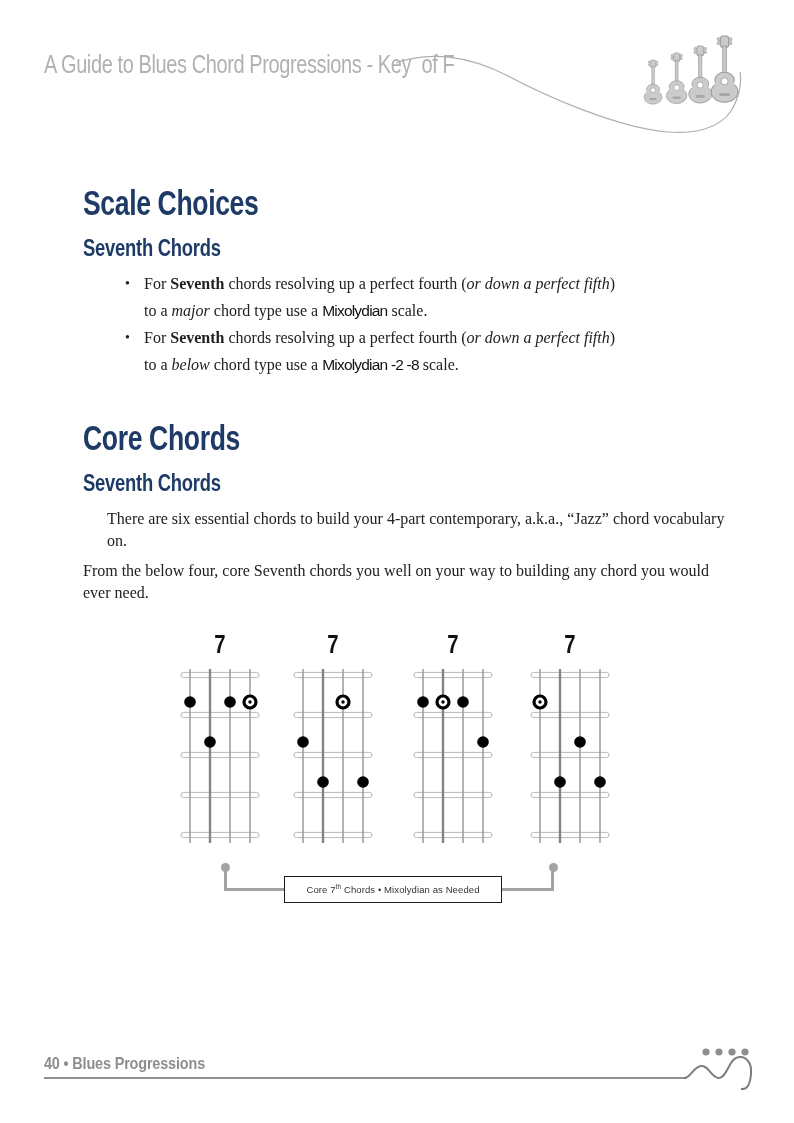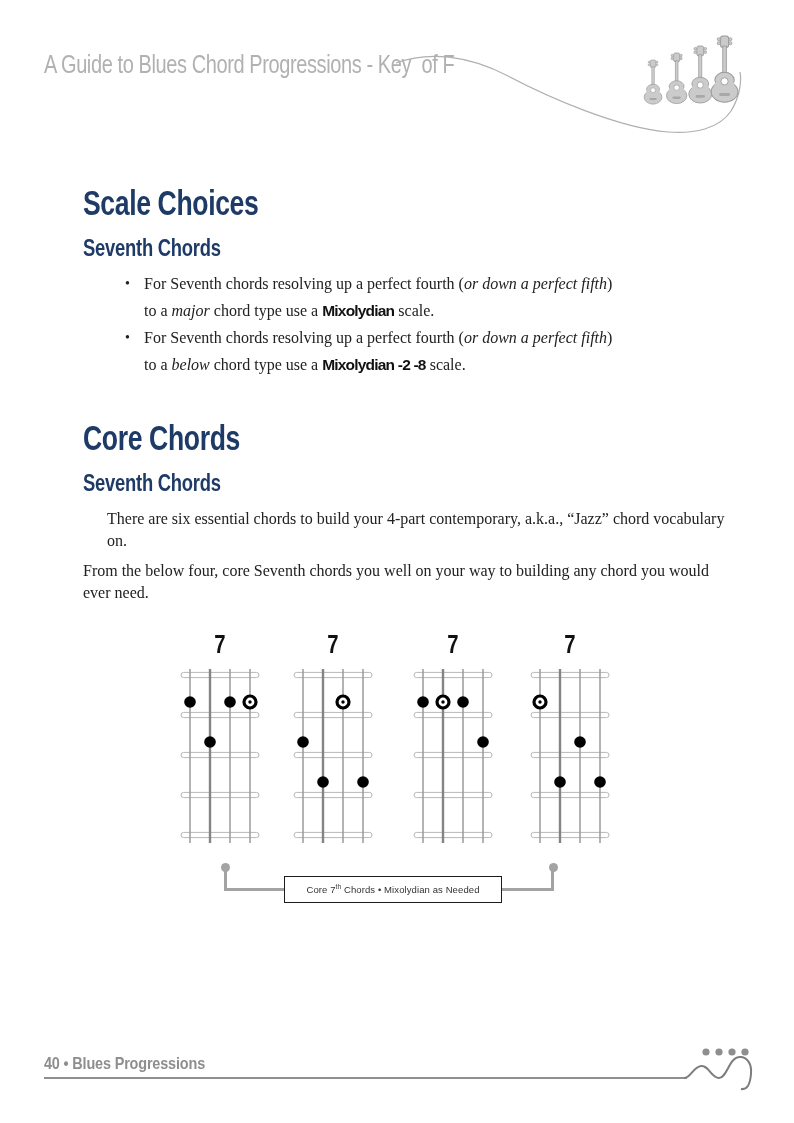--- a/index.html
+++ b/index.html
@@ -38,24 +38,24 @@
   
   .bullets { left:123px; top:271px; width:500px; list-style:none; }
   .bullets li {
     position:relative; padding-left:21px;
     font-size:16px; line-height:26.5px; margin-bottom:1px;
   }
   .bullets li::before {
     content:"\2022"; position:absolute; left:2px; top:0;
     font-size:14px; color:#212121;
   }
-  .seg-b { font-weight:normal; }
+  .seg-b { font-weight:bold; }
   .seg-i { font-style:italic;margin-top:23px; }
   .seg-cb {
-    font-family:"Liberation Sans", sans-serif; font-weight:bold;
+    font-family:"Liberation Sans", sans-serif; font-weight:normal;
     letter-spacing:-0.8px; font-size:15.5px; color:#111;text-align:center;
   }
   .para { left:83px; top:0; width:636px; font-size:16px; line-height:21.5px; color:#212121; }
 
   
   .chord-cell { width:80px; height:230px; }
   .chord-label {
     text-align:center;
     font-family:"Liberation Sans", sans-serif; font-weight:bold;
     font-size:26px; color:#111;

